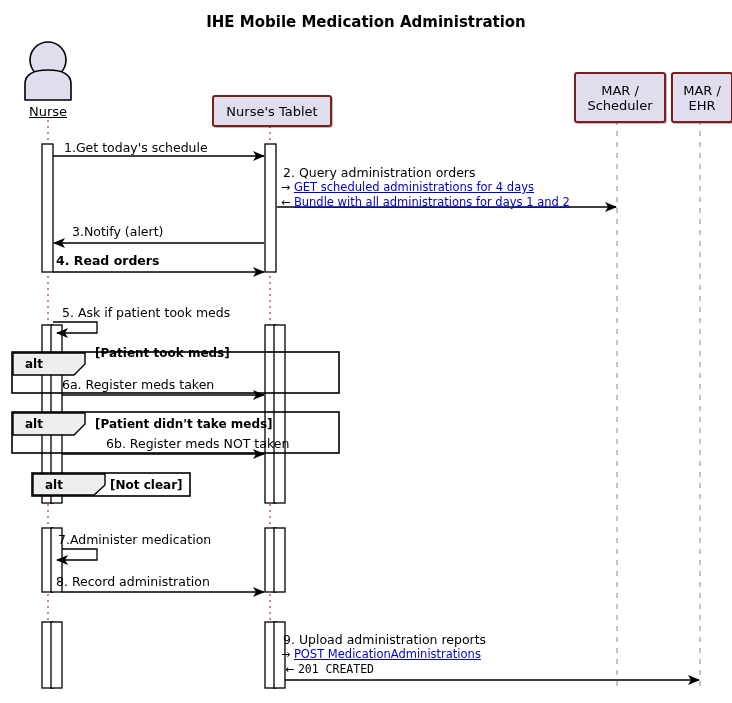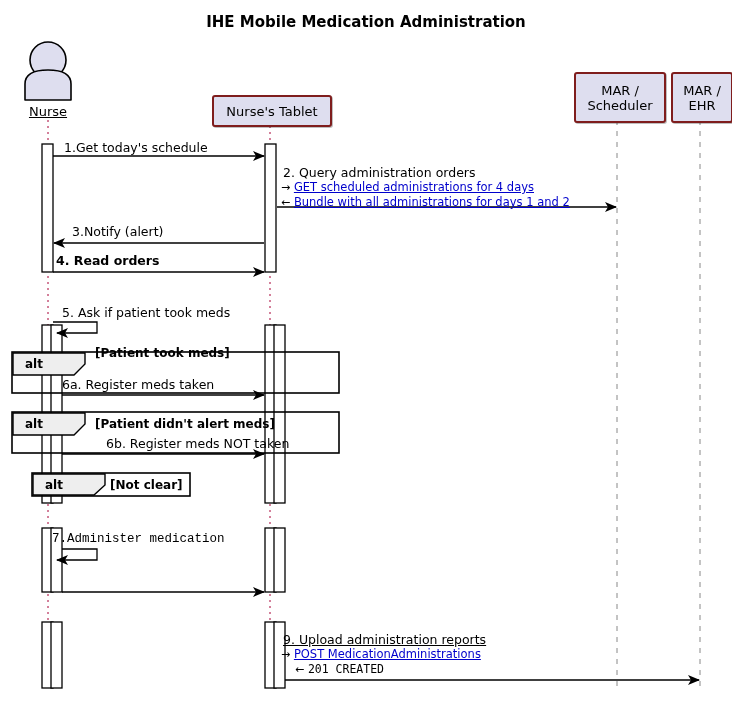--- a/index.html
+++ b/index.html
@@ -164,35 +164,36 @@
   <div class="msg" style="left:72px;top:224px;">3.Notify (alert)</div>
 
   <div class="msg" style="left:56px;top:253px;font-weight:bold;">4. Read orders</div>
 
   <div class="msg" style="left:62px;top:305px;">5. Ask if patient took meds</div>
 
   <div class="msg" style="left:62px;top:377px;">6a. Register meds taken</div>
 
   <div class="msg" style="left:62px;top:436px;margin-left:44px;">6b. Register meds NOT taken</div>
 
-  <div class="msg" style="left:52px;top:532px;font-family:Liberation Mono, monospace;">7.Administer medication</div>
+  <div class="msg" style="left:58px;top:532px;">7.Administer medication</div>
 
+  <div class="msg" style="left:56px;top:574px;">8. Record administration</div>
 
-  <div class="msg" style="left:283px;top:632px;text-decoration:underline;">9. Upload administration reports</div>
+  <div class="msg" style="left:283px;top:632px;">9. Upload administration reports</div>
   <div class="msg small" style="left:281px;top:647px;">
     <span class="arrowglyph">→</span>
     <span class="lnk">POST MedicationAdministrations</span>
   </div>
-  <div class="msg small" style="left:295px;top:662px;">
+  <div class="msg small" style="left:285px;top:662px;">
     <span class="arrowglyph">←</span>
     <span class="mono">201  CREATED</span>
   </div>
 
   <div class="grp" style="left:25px;top:357px;">alt</div>
   <div class="grp" style="left:95px;top:346px;">[Patient took meds]</div>
 
   <div class="grp" style="left:25px;top:417px;">alt</div>
-  <div class="grp" style="left:95px;top:417px;">[Patient didn't alert meds]</div>
+  <div class="grp" style="left:95px;top:417px;">[Patient didn't take meds]</div>
 
   <div class="grp" style="left:45px;top:478px;">alt</div>
   <div class="grp" style="left:110px;top:478px;">[Not clear]</div>
 
 </div>
 
 </body></html>

